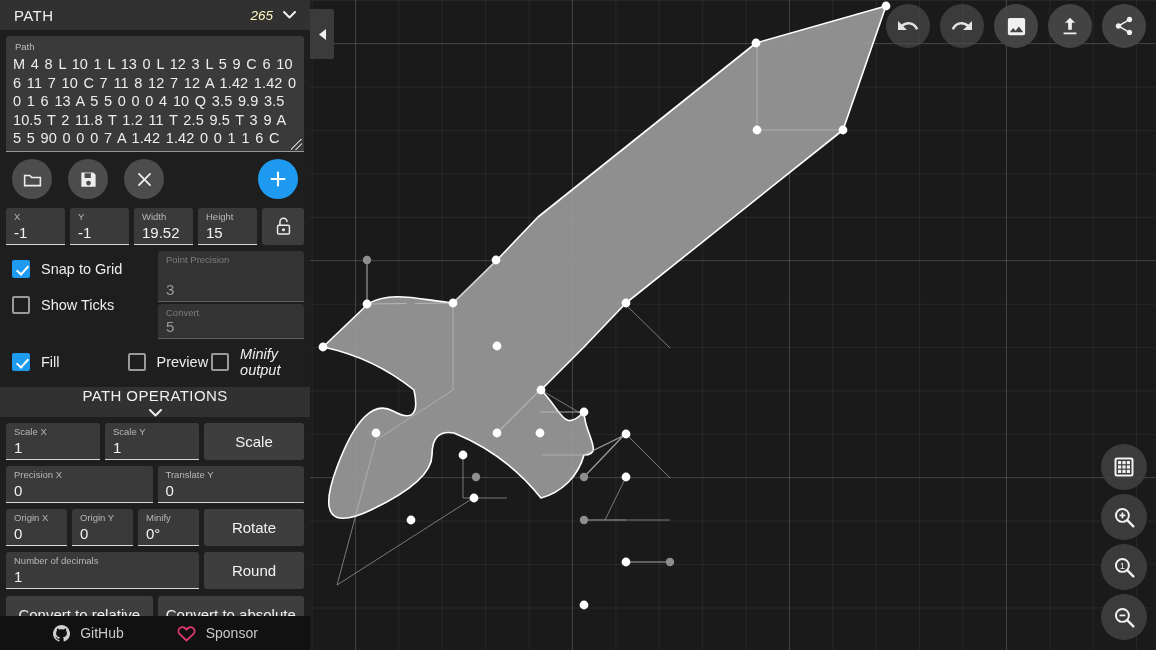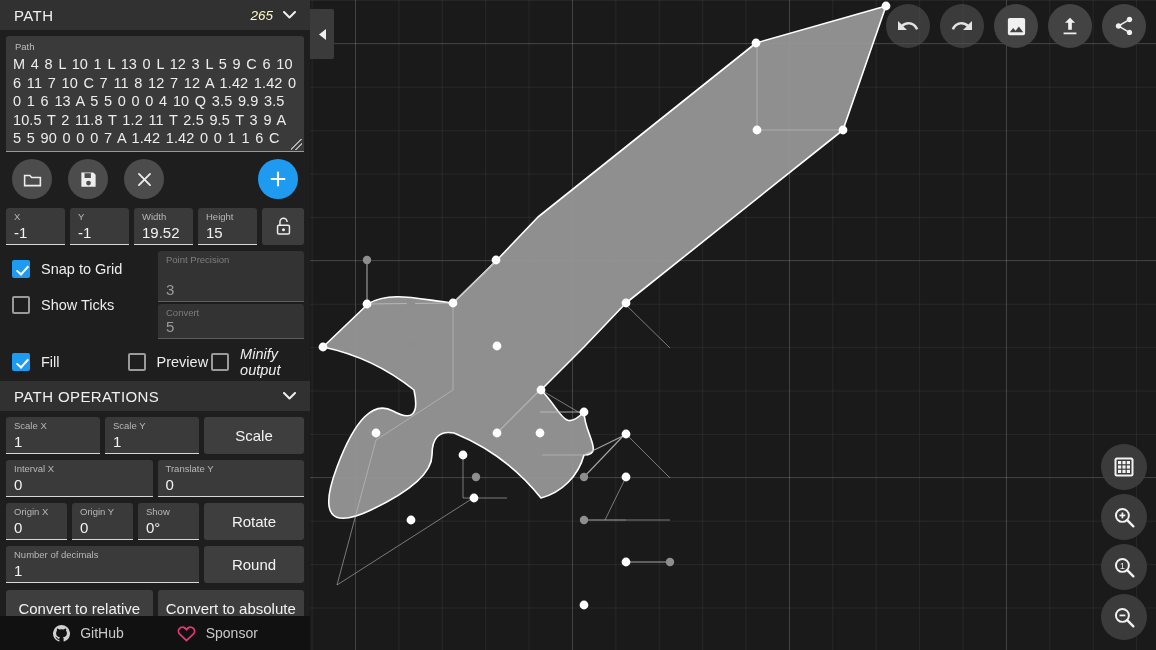--- a/index.html
+++ b/index.html
@@ -432,21 +432,21 @@
             <div class="cb"></div>
             <div class="cblabel">Preview</div>
           </div>
           <div class="cbrow" style="margin-right:0;font-style:italic;">
             <div class="cb"></div>
             <div class="cblabel">Minify output</div>
           </div>
         </div>
       </div>
 
-      <div class="section-head" style="margin-top:1px;">
+      <div class="section-head" style="margin-top:7px;flex-direction:column;">
         <div class="title">PATH OPERATIONS</div>
         <div class="right">
           <svg class="chev" viewBox="0 0 13 8">
             <path d="M1 1 L6.5 6.5 L12 1" fill="none" stroke="#efefef" stroke-width="2" stroke-linecap="round" stroke-linejoin="round"></path>
           </svg>
         </div>
       </div>
 
       <div class="op-area">
         <div class="op-line">
@@ -461,42 +461,42 @@
             </div>
           </div>
           <div class="op-right">
             <div class="opbtn">Scale</div>
           </div>
         </div>
 
         <div class="op-line">
           <div class="op-left">
             <div class="field">
-              <div class="flabel">Interval X</div>
+              <div class="flabel">Precision X</div>
               <div class="fval">0</div>
             </div>
             <div class="field">
               <div class="flabel">Translate Y</div>
               <div class="fval">0</div>
             </div>
           </div>
         </div>
 
         <div class="op-line">
           <div class="op-left">
             <div class="field">
               <div class="flabel">Origin X</div>
               <div class="fval">0</div>
             </div>
             <div class="field">
               <div class="flabel">Origin Y</div>
               <div class="fval">0</div>
             </div>
             <div class="field">
-              <div class="flabel">Show</div>
+              <div class="flabel">Minify</div>
               <div class="fval">0°</div>
             </div>
           </div>
           <div class="op-right">
             <div class="opbtn">Rotate</div>
           </div>
         </div>
 
         <div class="op-line">
           <div class="op-left">

